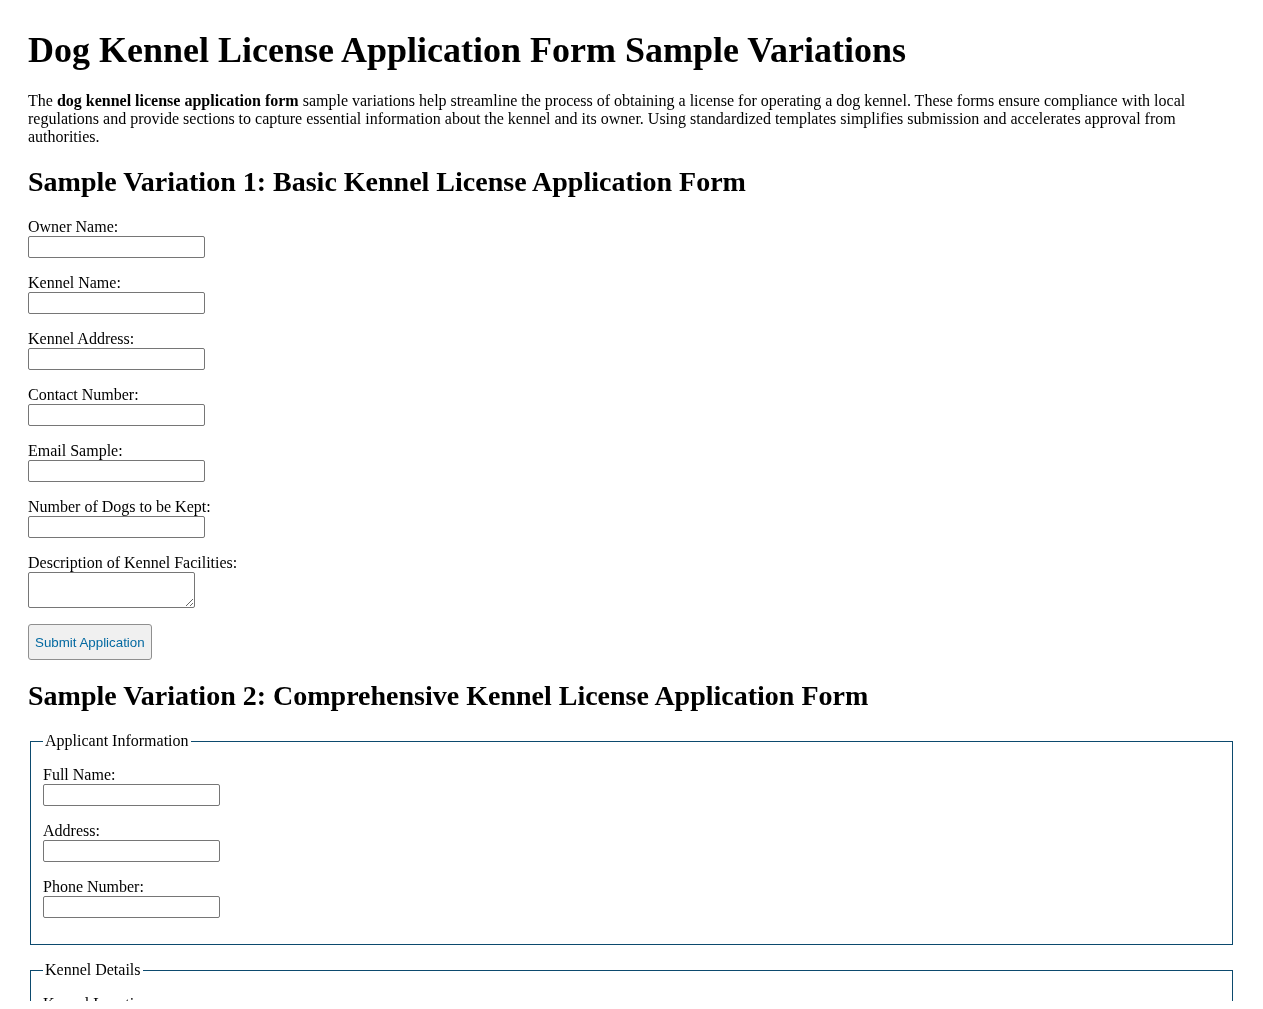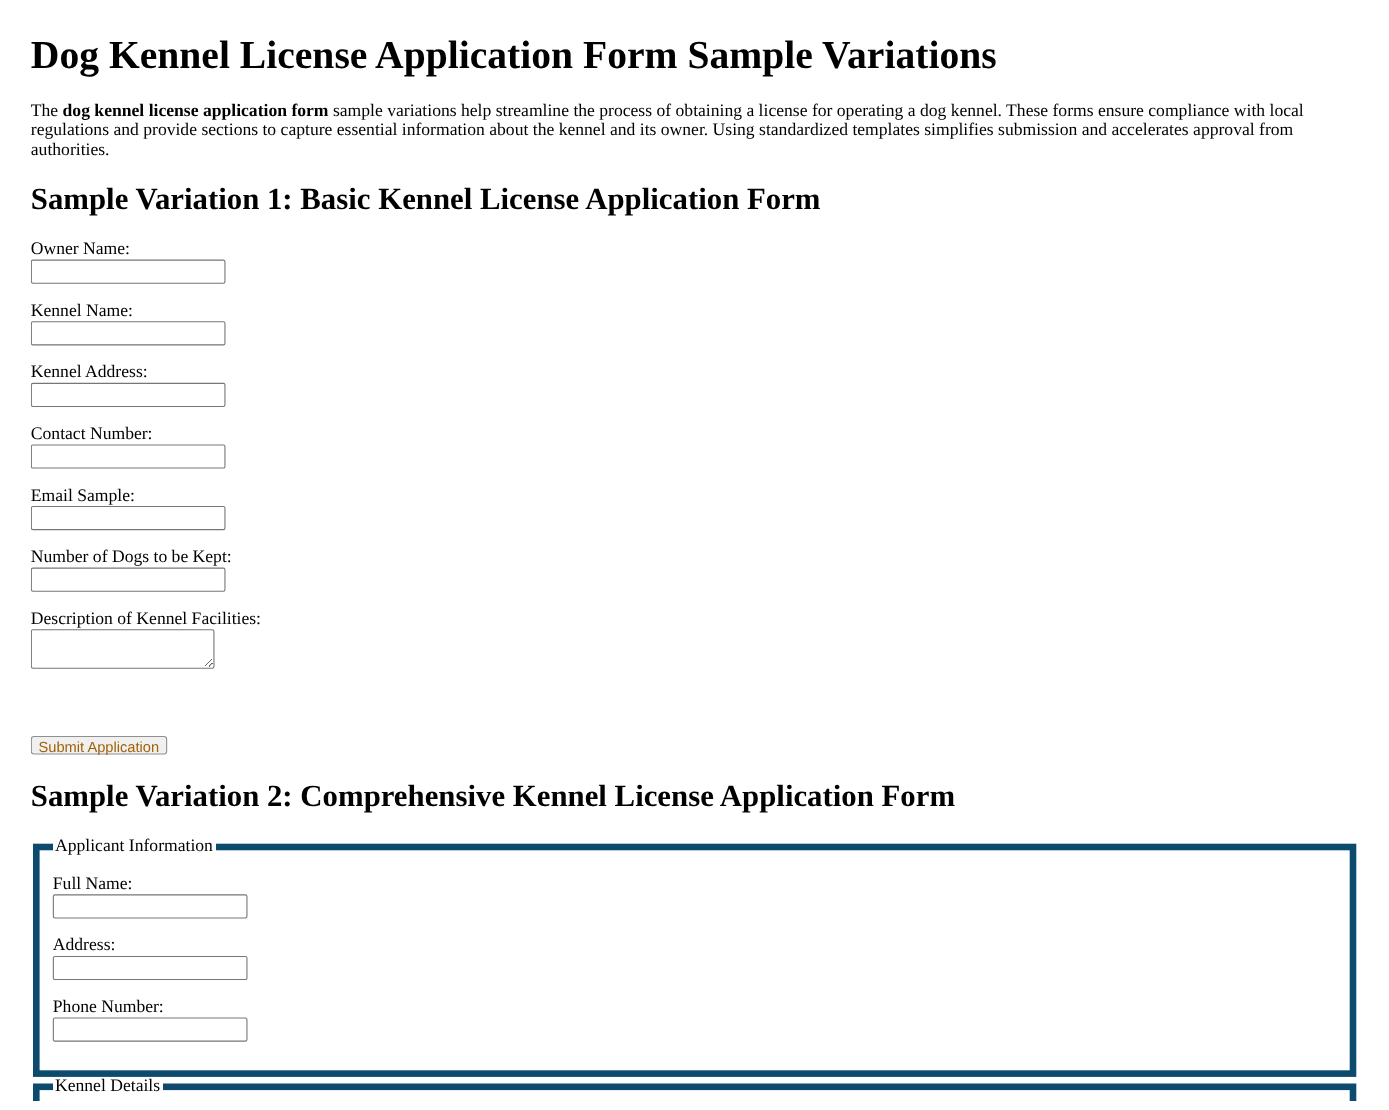--- a/index.html
+++ b/index.html
@@ -50,32 +50,31 @@
     padding: 2px;
     background: #ffffff;
     font: 13.3333px "DejaVu Sans Mono", monospace;
     margin: 0;
     resize: both;
     display: inline-block;
     vertical-align: top;
   }
   button {
     font: 13.3333px "Liberation Sans", sans-serif;
-    color: #a16207;
+    color: #0369a1;
     background: #f0f0f0;
     border: 1px solid #8f8f8f;
     border-radius: 3px;
     padding: 2px 6px;
-    height: 17px;
+    height: 36px;
     box-sizing: border-box;
-    margin-top: 45px;
   }
   fieldset {
-    margin: 0 2px 0 2px;
-    border: 6px solid #0c4a6e;
+    margin: 0 2px 16px 2px;
+    border: 1px solid #0c4a6e;
     padding: 0 8px 10px 12px;
     min-width: 0;
   }
   legend {
     padding: 0 2px;
     font-size: 16px;
   }
 </style>
 </head>
 <body>

